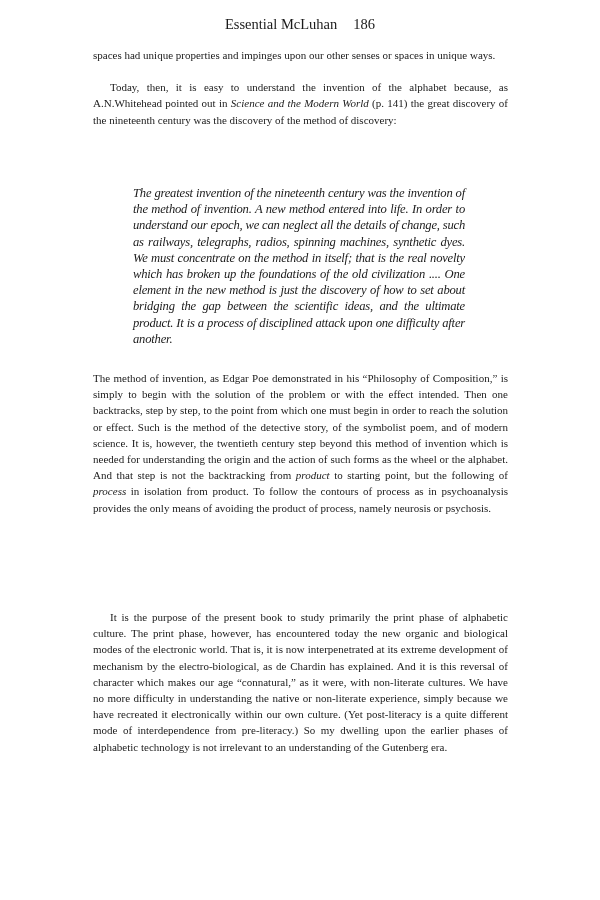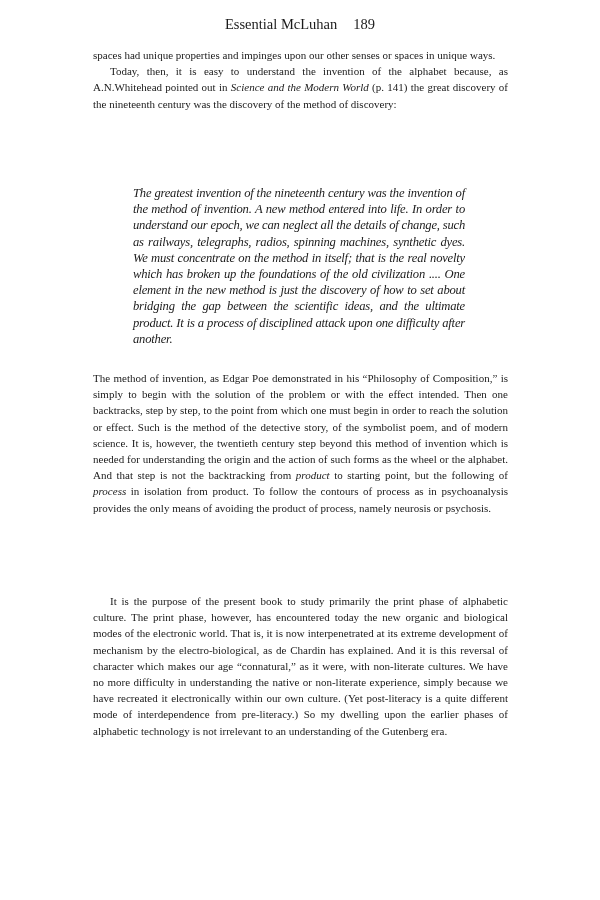--- a/index.html
+++ b/index.html
@@ -2,31 +2,31 @@
 <html><head>
   <meta charset="utf-8">
   <style>
     html, body { margin: 0; padding: 0; background: #ffffff; }
     body { width: 600px; height: 900px; position: relative; overflow: hidden; color: #1a1a1a; font-family: "Liberation Serif", serif; }
     .header { position: absolute; top: 16px; left: 0; width: 600px; text-align: center; font-size: 14.5px; letter-spacing: 0; }
     .header .gap { display: inline-block; width: 16px; }
     .page { position: absolute; left: 93px; width: 415px; font-size: 11px; line-height: 16.2px; text-align: justify; }
     .p1 { top: 47px; }
     .p { margin: 0; }
-    .indent { text-indent: 17px; }
+    .indent { text-indent: 17px; margin-top: 16px; }
     .quote { position: absolute; left: 133px; width: 332px; top: 185px; font-style: italic; font-size: 14.6px; line-height: 16.2px; text-align: justify; font-family: Liberation Serif, serif; font-size: 12.6px; letter-spacing: -0.2px; }
     .p2 { top: 370px; }
     .p3 { top: 593px; }
     i { font-style: italic; }
   </style>
 </head>
 <body>
 
 <div class="header">
-  <span>Essential McLuhan</span><span class="gap"></span><span>189</span>
+  <span>Essential McLuhan</span><span class="gap"></span><span>186</span>
 </div>
 
 <div class="page p1">
   <p class="p">spaces had unique properties and impinges upon our other senses or spaces in unique ways.</p>
   <p class="p indent"><span>Today, then, it is easy to understand the invention of the alphabet because, as A.N.Whitehead pointed out in </span><i>Science and the Modern World</i><span> (p. 141) the great discovery of the nineteenth century was the discovery of the method of discovery:</span></p>
 </div>
 
 <blockquote class="quote" style="margin:0">The greatest invention of the nineteenth century was the invention of the method of invention. A new method entered into life. In order to understand our epoch, we can neglect all the details of change, such as railways, telegraphs, radios, spinning machines, synthetic dyes. We must concentrate on the method in itself; that is the real novelty which has broken up the foundations of the old civilization .... One element in the new method is just the discovery of how to set about bridging the gap between the scientific ideas, and the ultimate product. It is a process of disciplined attack upon one difficulty after another.</blockquote>
 
 <div class="page p2">

